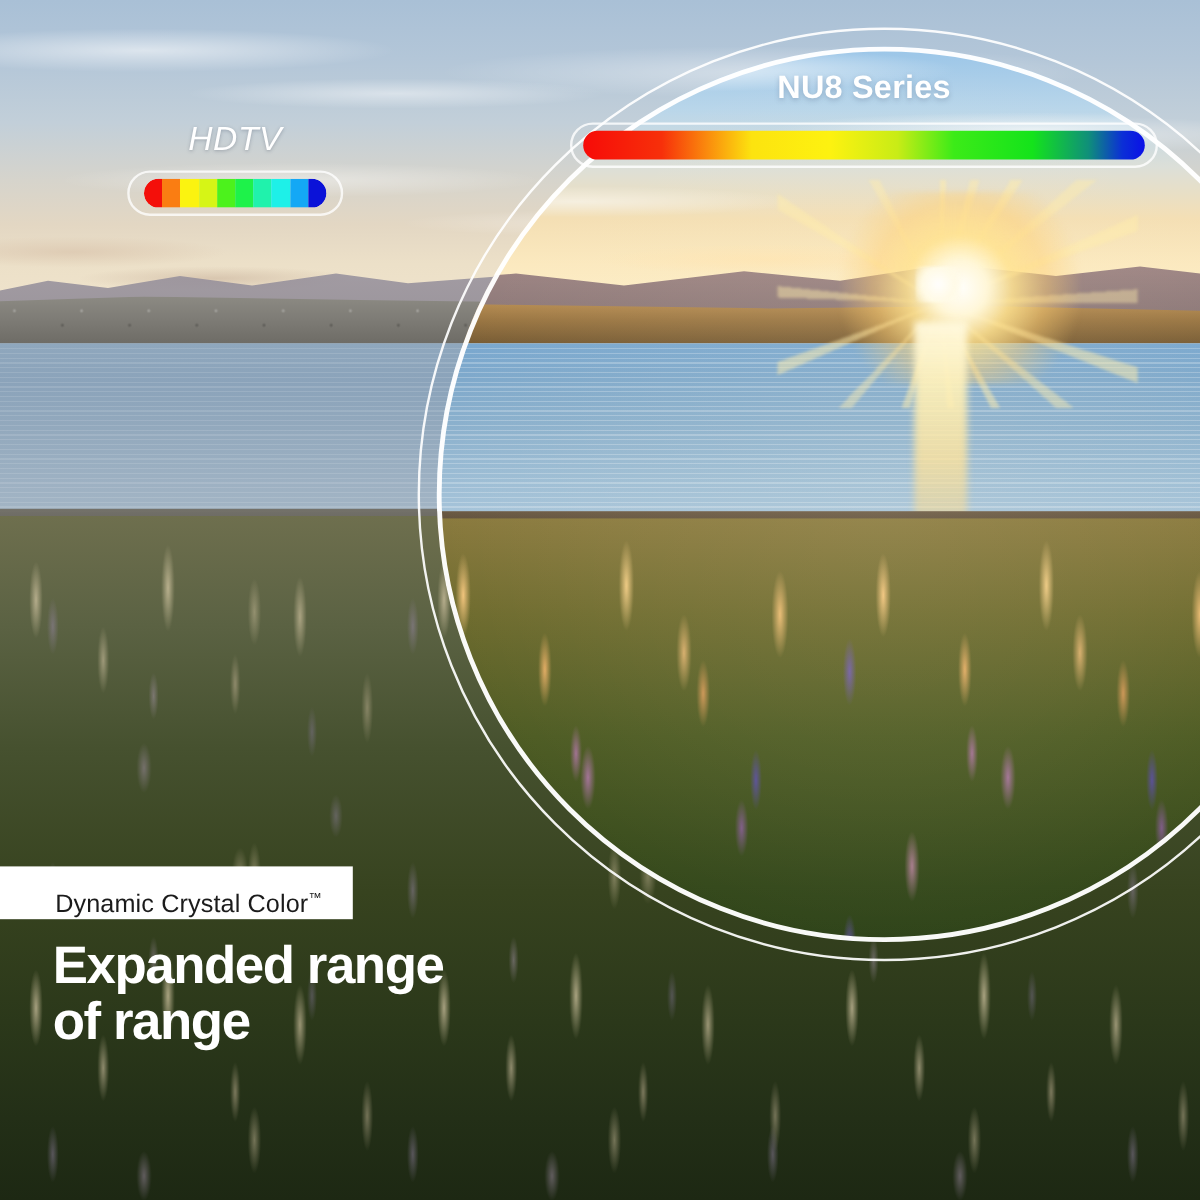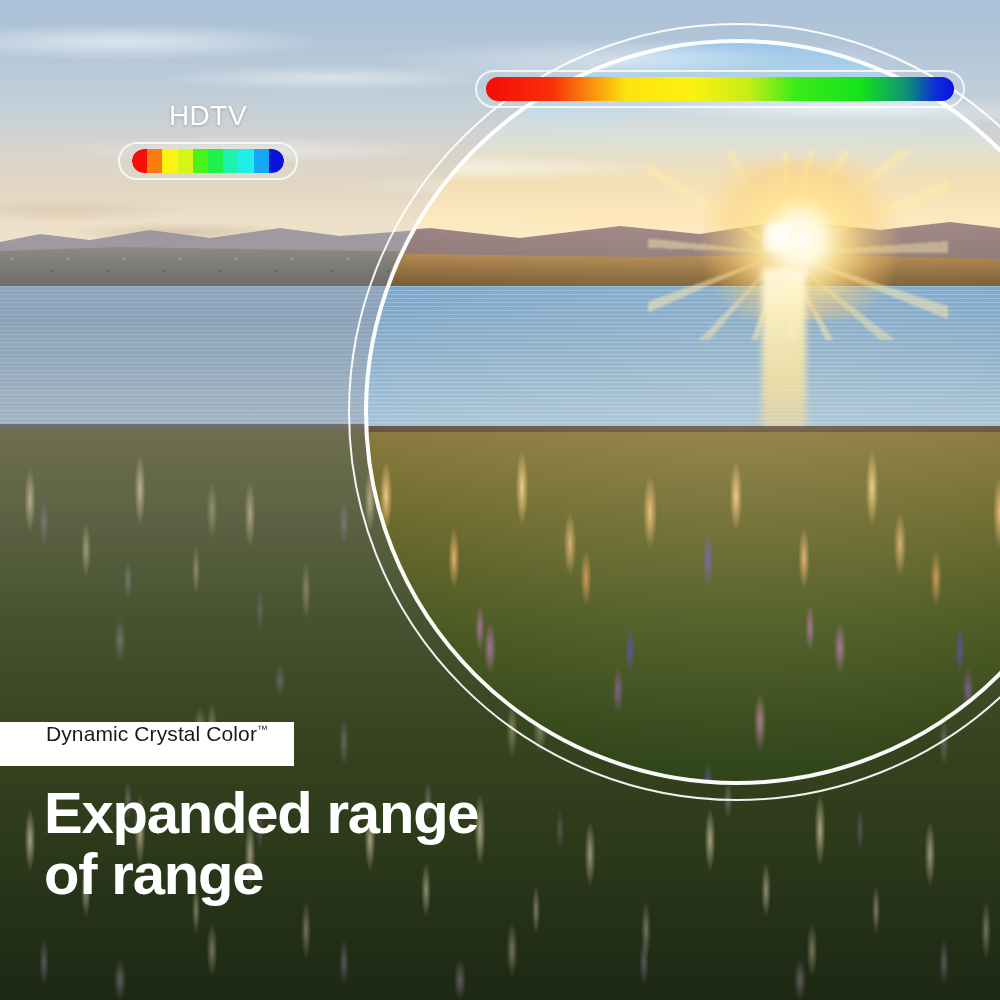--- a/index.html
+++ b/index.html
@@ -251,21 +251,21 @@
   .ring-outer{
     left:348px;top:23px;width:778px;height:778px;
     border:2px solid rgba(255,255,255,.92);
   }
   .ring-inner{
     left:364px;top:39px;width:746px;height:746px;
     border:4px solid rgba(255,255,255,.97);
   }
 
   
-  .hdtv-group{position:absolute;left:108px;top:100px;width:200px;}
+  .hdtv-group{position:absolute;left:96px;top:100px;width:200px;font-style:italic;}
   .hdtv-label{
     text-align:center;color:#fff;font-size:28px;letter-spacing:.5px;
     font-weight:400;text-shadow:0 1px 3px rgba(60,70,90,.35);
     margin-bottom:10px;
   }
   .hdtv-pill{
     position:relative;width:180px;height:38px;margin:0 auto;
     border:2px solid rgba(255,255,255,.78);border-radius:19px;
     box-sizing:border-box;display:flex;align-items:center;
     justify-content:center;
@@ -291,31 +291,31 @@
     box-sizing:border-box;display:flex;align-items:center;
     justify-content:center;
   }
   .nu8-track{
     width:468px;height:24px;border-radius:12px;
   }
 
   
   .badge{
     position:absolute;left:0;top:722px;height:44px;
-    background:#fff;display:flex;align-items:flex-start;
+    background:#fff;display:flex;align-items:flex-end;
     padding:0 26px 0 46px;box-sizing:border-box;
   }
   .badge-text{
     color:#1b1b1b;font-size:21px;font-weight:400;letter-spacing:.1px;
     white-space:nowrap;
   }
   .badge-text sup{font-size:11px;vertical-align:super;}
   .headline{
     position:absolute;left:44px;top:782px;width:640px;
-    color:#fff;font-size:58px;font-weight:700;line-height:1.06;
+    color:#fff;font-size:44px;font-weight:700;line-height:1.06;
     letter-spacing:-1.2px;
   }
   .headline .hl2{display:block;}
 </style>
 </head>
 <body>
 
 <div class="stage">
 
   <div class="photo">
@@ -366,20 +366,21 @@
           <div class="hdtv-seg" style="background: rgb(32, 242, 172);"></div>
           <div class="hdtv-seg" style="background: rgb(30, 240, 232);"></div>
           <div class="hdtv-seg" style="background: rgb(20, 168, 245);"></div>
           <div class="hdtv-seg" style="background: rgb(11, 18, 216);"></div>
         </div>
     </div>
   </div>
 
   <div class="nu8-group">
     <div class="nu8-title">
+      <span>NU8 Series</span>
     </div>
     <div class="nu8-pill">
       <div class="nu8-track" id="nu8-track" style="background: linear-gradient(to right, rgb(247, 11, 8) 0%, rgb(247, 48, 10) 14%, rgb(250, 138, 13) 22%, rgb(252, 227, 15) 30%, rgb(253, 242, 16) 44%, rgb(200, 236, 22) 56%, rgb(60, 235, 24) 66%, rgb(20, 227, 27) 80%, rgb(15, 143, 122) 90%, rgb(11, 47, 214) 96%, rgb(10, 16, 232) 100%);"></div>
     </div>
   </div>
 
   <div class="badge">
     <span class="badge-text"><span>Dynamic Crystal Color</span><sup>™</sup></span>
   </div>
 

